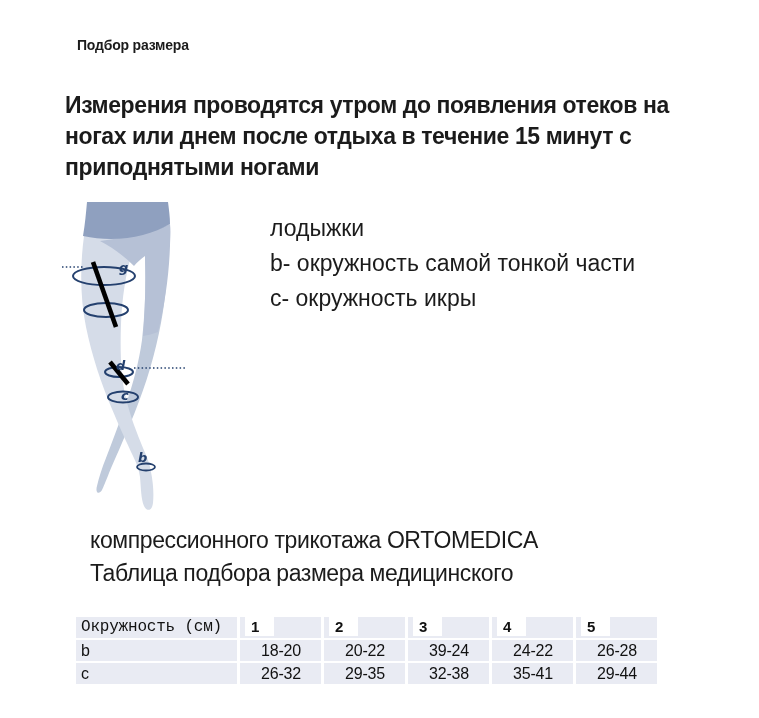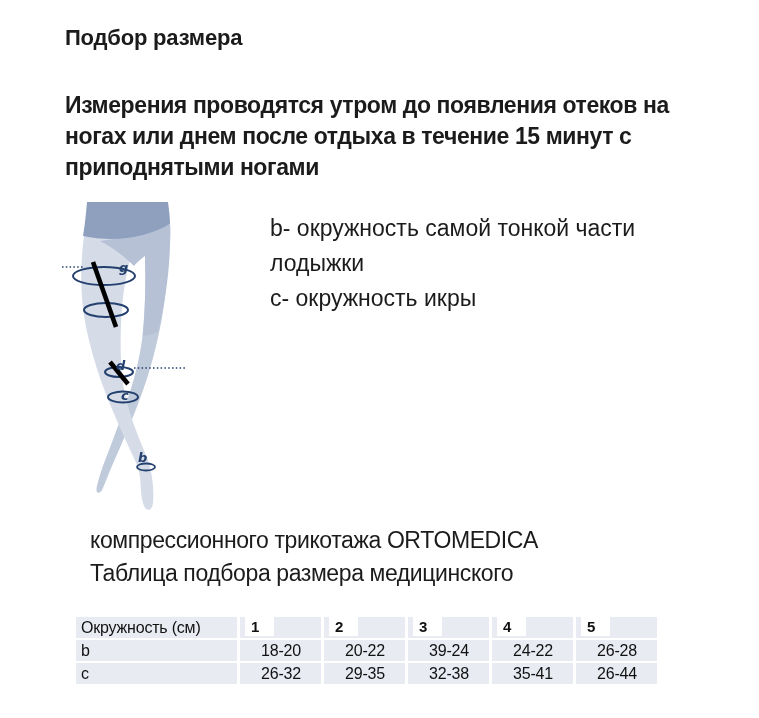--- a/index.html
+++ b/index.html
@@ -1,22 +1,22 @@
 <!DOCTYPE html>
 <html lang="ru"><head>
 <meta charset="utf-8">
 <style>
   html,body { margin:0; padding:0; background:#ffffff; }
   .page {
     position:relative; width:759px; height:718px; background:#ffffff;
     font-family:"Liberation Sans", sans-serif; color:#1b1b1b; overflow:hidden;
   }
   .heading {
-    position:absolute; left:65px; top:25px; margin:0;
-    font-size:22px; font-weight:700; letter-spacing:-0.2px;
+    position:absolute; left:65px; top:25px; margin:12px;
+    font-size:14px; font-weight:700; letter-spacing:-0.2px;
   }
   .intro {
     position:absolute; left:65px; top:90px;
     font-size:23px; line-height:31px; letter-spacing:-0.4px; white-space:nowrap;font-weight:bold;
   }
   .notes {
     position:absolute; left:270px; top:211px;
     font-size:23px; line-height:35px; white-space:nowrap;
   }
   .table-title {
@@ -33,21 +33,21 @@
     border-collapse:separate; border-spacing:0 2px; table-layout:fixed;
     font-size:16px; letter-spacing:-0.2px; color:#111;
   }
   .size-table td {
     background:#e9ebf3; height:21px; line-height:21px;
     padding:0 0 0 8px; box-sizing:border-box; overflow:hidden; white-space:nowrap;
   }
   .size-table td:not(:first-child) { border-left:3px solid #ffffff;padding-left:21px; }
   .size-table td.lbl { padding-left:5px; }
   .size-table tr.hdr td { padding-left:0; }
-  .size-table tr.hdr td.lbl { padding-left:5px; }
+  .size-table tr.hdr td.lbl { padding-left:5px;font-family:Liberation Mono, monospace; }
   .chip {
     display:inline-block; background:#ffffff; width:23px; padding-left:6px;
     height:19px; line-height:19px; font-weight:700; font-size:15px;
     margin-left:5px; vertical-align:1px;
   }
 </style>
 </head>
 <body>
 
 <div class="page">
@@ -116,22 +116,22 @@
     <line x1="93" y1="262" x2="116" y2="327" stroke-width="4.6" stroke="#000000"></line>
     <line x1="110" y1="362" x2="128" y2="384" stroke-width="4.6" stroke="#000000"></line>
 
     <text class="ring-label" x="119" y="272" fill="#24406e">g</text>
     <text class="ring-label" x="116" y="370" fill="#24406e">d</text>
     <text class="ring-label" x="121" y="400" fill="#24406e">c</text>
     <text class="ring-label" x="138" y="462" fill="#24406e">b</text>
   </svg>
 
   <div class="notes">
+    <div>лодыжки</div>
     <div>b- окружность самой тонкой части</div>
-    <div>лодыжки</div>
     <div>c- окружность икры</div>
   </div>
 
   <div class="table-title">
     <div>компрессионного трикотажа ORTOMEDICA</div>
     <div>Таблица подбора размера медицинского</div>
   </div>
 
   <table class="size-table">
     <colgroup>
@@ -158,18 +158,18 @@
         <td>39-24</td>
         <td>24-22</td>
         <td>26-28</td>
       </tr>
       <tr>
         <td class="lbl">c</td>
         <td>26-32</td>
         <td>29-35</td>
         <td>32-38</td>
         <td>35-41</td>
-        <td>26-44</td>
+        <td>29-44</td>
       </tr>
     </tbody>
   </table>
 
 </div>
 
 </body></html>

